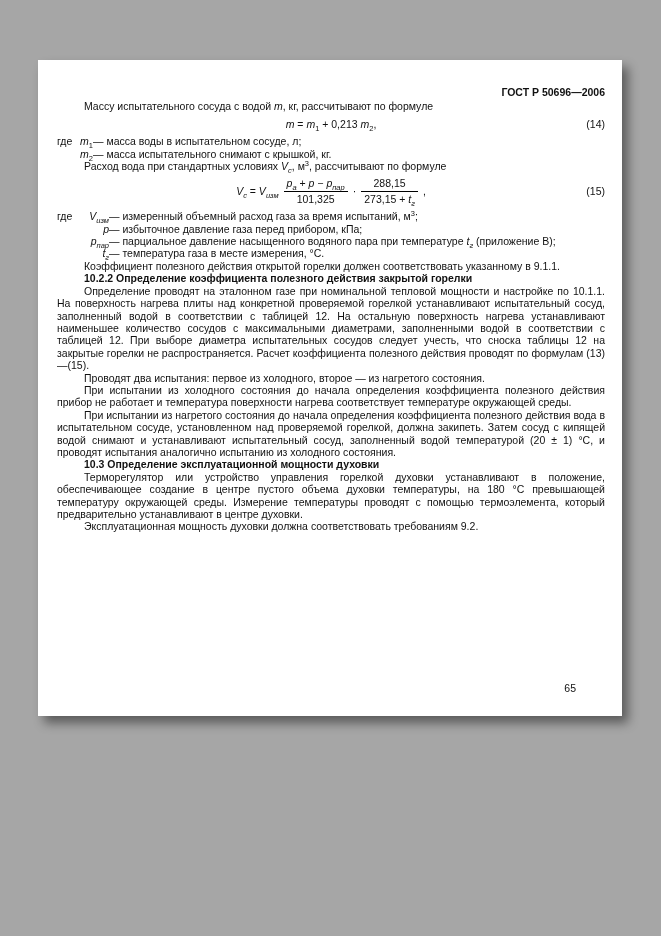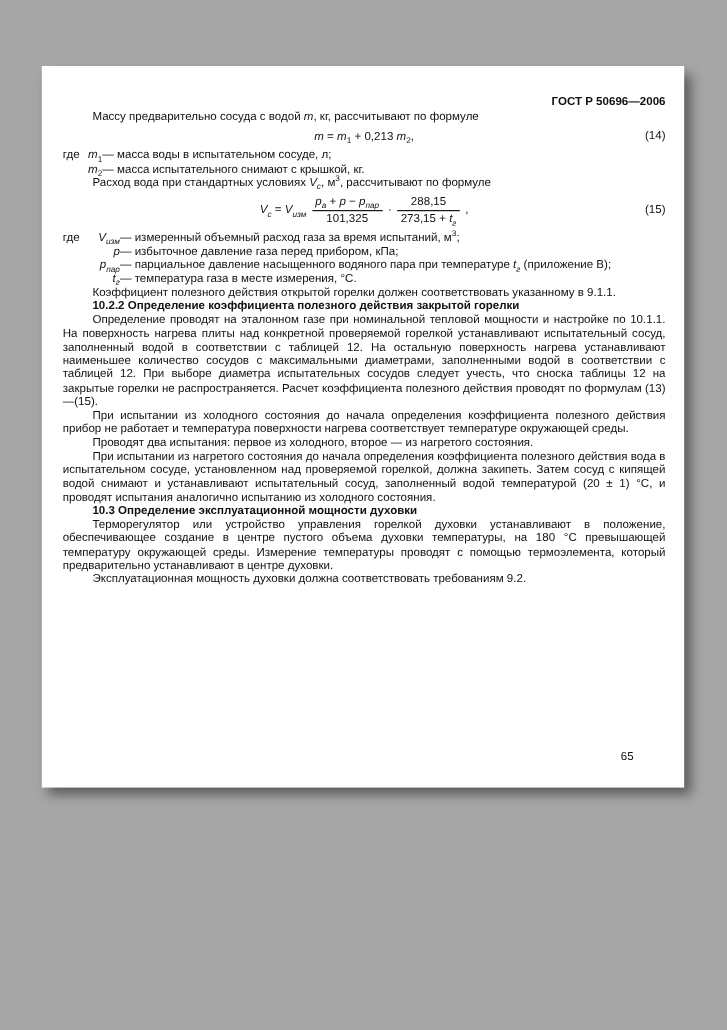--- a/index.html
+++ b/index.html
@@ -79,21 +79,21 @@
     bottom: 22px;
   }
 </style>
 </head>
 <body>
 
 <div class="page">
 
   <div class="doc-header">ГОСТ Р 50696—2006</div>
 
-  <p class="para indent"><span>Массу предварительно сосуда с водой </span><span class="it">m</span><span>, кг, рассчитывают по формуле</span></p>
+  <p class="para indent"><span>Массу испытательного сосуда с водой </span><span class="it">m</span><span>, кг, рассчитывают по формуле</span></p>
 
   <div class="formula-row">
     <span class="formula-body"><span class="it">m</span><span> = </span><span class="it">m</span><sub>1</sub><span> + 0,213 </span><span class="it">m</span><sub>2</sub><span>,</span></span>
     <span class="formula-num">(14)</span>
   </div>
 
   <div class="def-list w14">
     <div class="def-row">
       <span class="def-lead">где</span>
       <span class="def-term"><span class="it">m</span><sub>1</sub></span>
@@ -144,22 +144,22 @@
     <div class="def-row">
       <span class="def-lead"></span>
       <span class="def-term"><span class="it">t</span><sub class="it">г</sub></span>
       <span class="def-text"><span>— температура газа в месте измерения, °С.</span></span>
     </div>
   </div>
 
   <p class="para indent">Коэффициент полезного действия открытой горелки должен соответствовать указанному в 9.1.1.</p>
   <p class="para indent bold">10.2.2 Определение коэффициента полезного действия закрытой горелки</p>
   <p class="para indent">Определение проводят на эталонном газе при номинальной тепловой мощности и настройке по 10.1.1. На поверхность нагрева плиты над конкретной проверяемой горелкой устанавливают испытательный сосуд, заполненный водой в соответствии с таблицей 12. На остальную поверхность нагрева устанавливают наименьшее количество сосудов с максимальными диаметрами, заполненными водой в соответствии с таблицей 12. При выборе диаметра испытательных сосудов следует учесть, что сноска таблицы 12 на закрытые горелки не распространяется. Расчет коэффициента полезного действия проводят по формулам (13)—(15).</p>
+  <p class="para indent">Проводят два испытания: первое из холодного, второе — из нагретого состояния.</p>
   <p class="para indent">При испытании из холодного состояния до начала определения коэффициента полезного действия прибор не работает и температура поверхности нагрева соответствует температуре окружающей среды.</p>
-  <p class="para indent">Проводят два испытания: первое из холодного, второе — из нагретого состояния.</p>
   <p class="para indent">При испытании из нагретого состояния до начала определения коэффициента полезного действия вода в испытательном сосуде, установленном над проверяемой горелкой, должна закипеть. Затем сосуд с кипящей водой снимают и устанавливают испытательный сосуд, заполненный водой температурой (20 ± 1) °С, и проводят испытания аналогично испытанию из холодного состояния.</p>
   <p class="para indent bold">10.3 Определение эксплуатационной мощности духовки</p>
   <p class="para indent">Терморегулятор или устройство управления горелкой духовки устанавливают в положение, обеспечивающее создание в центре пустого объема духовки температуры, на 180 °С превышающей температуру окружающей среды. Измерение температуры проводят с помощью термоэлемента, который предварительно устанавливают в центре духовки.</p>
   <p class="para indent">Эксплуатационная мощность духовки должна соответствовать требованиям 9.2.</p>
 
   <div class="page-number">65</div>
 
 </div>
 
 </body></html>

